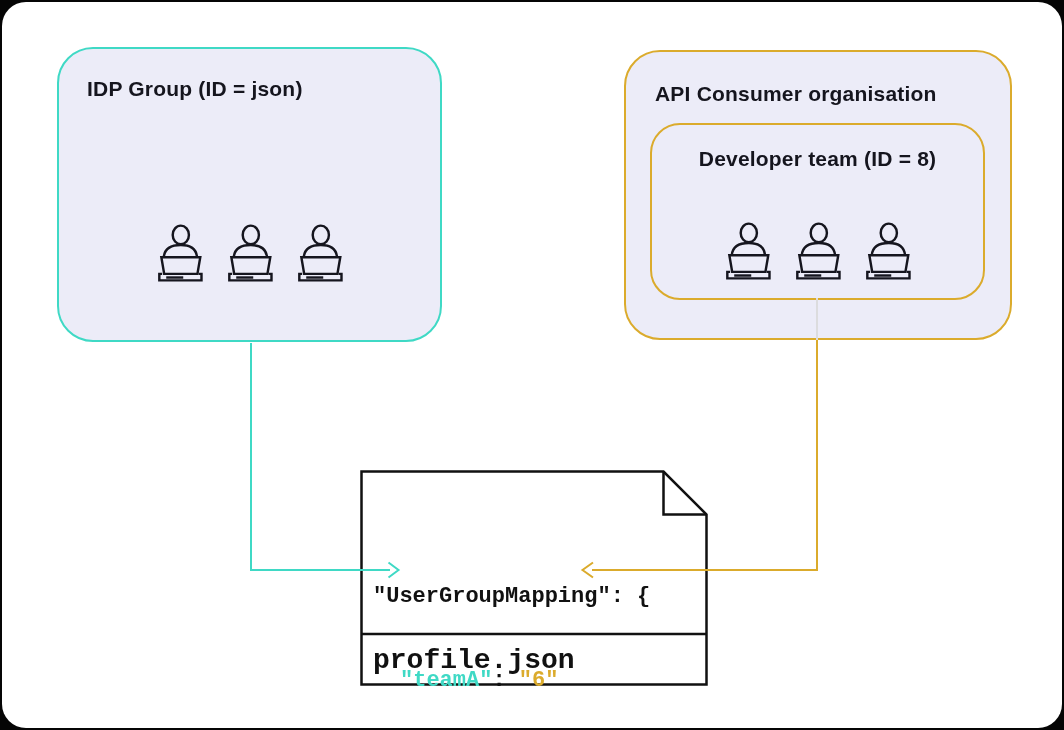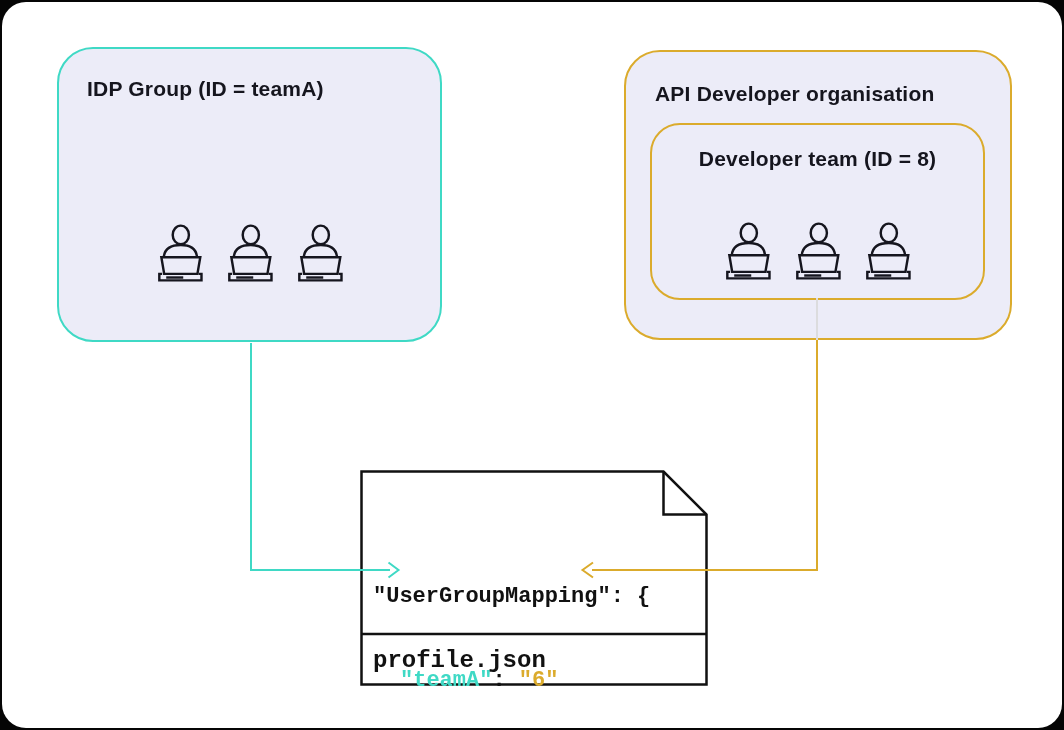--- a/index.html
+++ b/index.html
@@ -46,39 +46,39 @@
     position:absolute; left:13px; top:57px;
     font-family:"Liberation Mono", monospace; font-weight:700; font-size:22px;
     line-height:28px; color:#111111; white-space:pre;
   }
   .code-line { white-space:pre; }
   .code-line.indent { padding-left:27px; }
   .tk-key { color:#3FD9C5; }
   .tk-val { color:#DBAB2C; }
   .doc-footer {
     position:absolute; left:13px; top:165px; height:50px; display:flex; align-items:center;
-    font-family:"Liberation Mono", monospace; font-weight:700; font-size:24px; color:#111111;
+    font-family:"Liberation Mono", monospace; font-weight:700; font-size:28px; color:#111111;
     white-space:pre;
     text-align:center;
   }
 
   
   .connectors { position:absolute; left:0; top:0; z-index:5; pointer-events:none; }
   .teal-line  { stroke:#3FD9C5; stroke-width:2; fill:none; }
   .gold-line  { stroke:#DBAB2C; stroke-width:2; fill:none; }
   .muted-line { stroke:#DCDCDE; stroke-width:2; fill:none; }
 </style>
 </head>
 <body>
 
 <div class="stage">
   <div class="card">
 
     <div class="box box-idp">
-      <div class="box-title">IDP Group (ID = teamA)</div>
+      <div class="box-title">IDP Group (ID = json)</div>
       <div class="members">
         <span class="member">
           <svg viewBox="0 0 64 74" width="52" height="60">
               <g fill="none" stroke="#15151E" stroke-width="3">
                 <ellipse cx="33" cy="13.5" rx="10" ry="11.5"></ellipse>
                 <path d="M12 41 C13 30 22 26 33 26 C44 26 52 30 53 41"></path>
                 <path d="M9 41 H57 L53.5 61.5 H12.5 Z"></path>
                 <path d="M10 61.5 H6.5 V69.5 H58.5 V61.5 H55"></path>
                 <path d="M15 66 H36"></path>
               </g>
@@ -103,21 +103,21 @@
                 <path d="M9 41 H57 L53.5 61.5 H12.5 Z"></path>
                 <path d="M10 61.5 H6.5 V69.5 H58.5 V61.5 H55"></path>
                 <path d="M15 66 H36"></path>
               </g>
             </svg>
         </span>
       </div>
     </div>
 
     <div class="box box-org">
-      <div class="box-title">API Developer organisation</div>
+      <div class="box-title">API Consumer organisation</div>
       <div class="box box-team">
         <div class="box-title">Developer team (ID = 8)</div>
         <div class="members">
           <span class="member">
             <svg viewBox="0 0 64 74" width="52" height="60">
                 <g fill="none" stroke="#15151E" stroke-width="3">
                   <ellipse cx="33" cy="13.5" rx="10" ry="11.5"></ellipse>
                   <path d="M12 41 C13 30 22 26 33 26 C44 26 52 30 53 41"></path>
                   <path d="M9 41 H57 L53.5 61.5 H12.5 Z"></path>
                   <path d="M10 61.5 H6.5 V69.5 H58.5 V61.5 H55"></path>

